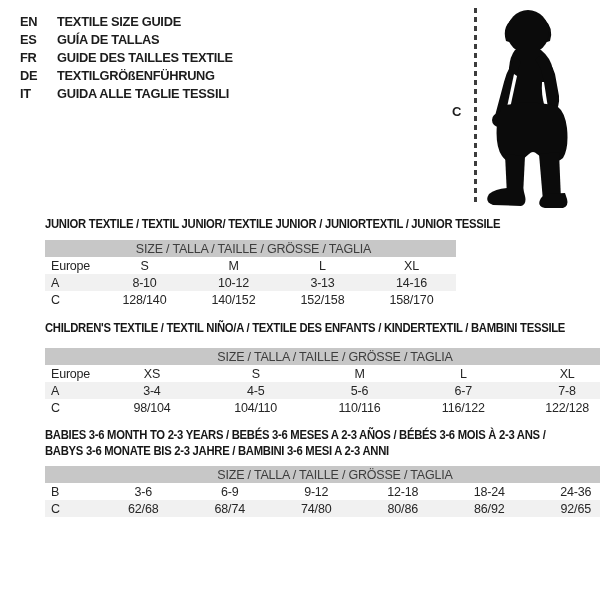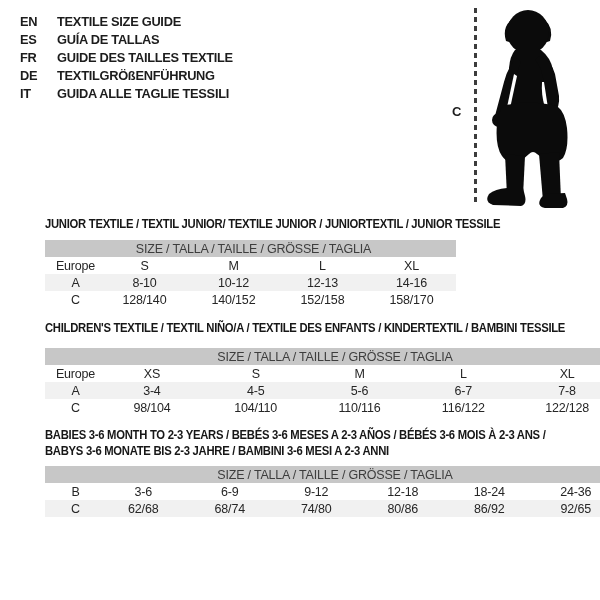--- a/index.html
+++ b/index.html
@@ -36,21 +36,21 @@
     transform:scaleX(.94);transform-origin:0 50%;line-height:16px;color:#171717;}
   .sec1 table{margin-top:8px;}
   .sec2 table{margin-top:12px;}
   .sec3 table{margin-top:7px;}
   table{border-collapse:collapse;width:100%;table-layout:fixed;}
   col.lblcol{width:55px;}
   th{background:var(--table-header-bg);height:17px;font-size:12.5px;font-weight:normal;
     color:#3d3d3d;text-align:center;padding:0 0 0 6px;letter-spacing:-0.2px;}
   td{height:17px;font-size:12.5px;color:var(--cell-ink);text-align:center;padding:0;
     letter-spacing:-0.2px;}
-  td.lbl{text-align:center;padding-left:6px;}
+  td.lbl{text-align:left;padding-left:6px;}
   tbody tr:nth-child(2){background:var(--row-alt-bg);}
 
   
   .footnotes{position:absolute;left:16px;top:538px;}
   .footnote{font-size:12px;font-weight:bold;line-height:17.5px;letter-spacing:-0.3px;
     white-space:nowrap;transform:scaleX(.94);transform-origin:0 50%;color:#171717;}
 </style>
 </head>
 <body>
 
@@ -130,21 +130,21 @@
           <td class="lbl">Europe</td>
           <td>S</td>
           <td>M</td>
           <td>L</td>
           <td>XL</td>
         </tr>
         <tr>
           <td class="lbl">A</td>
           <td>8-10</td>
           <td>10-12</td>
-          <td>12-13</td>
+          <td>3-13</td>
           <td>14-16</td>
         </tr>
         <tr>
           <td class="lbl">C</td>
           <td>128/140</td>
           <td>140/152</td>
           <td>152/158</td>
           <td>158/170</td>
         </tr>
       </tbody>

